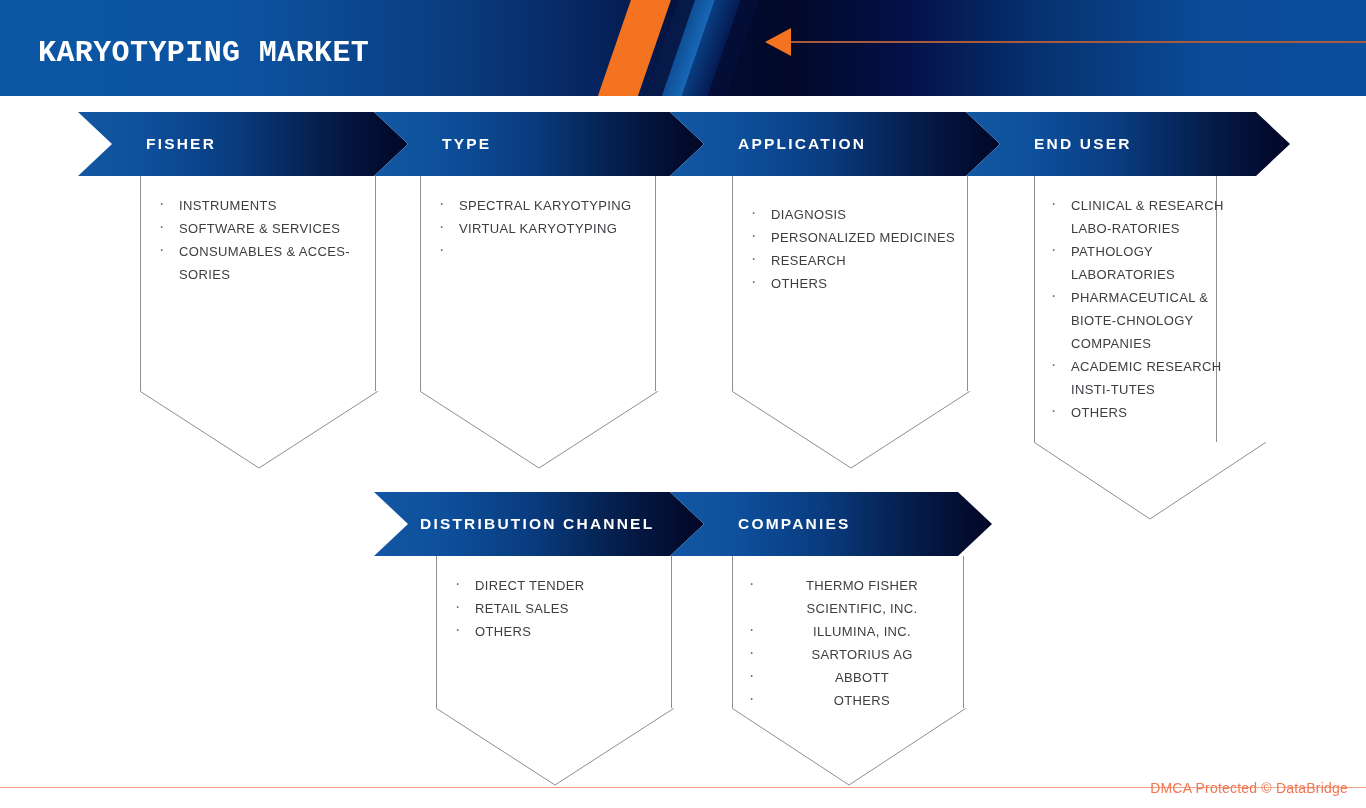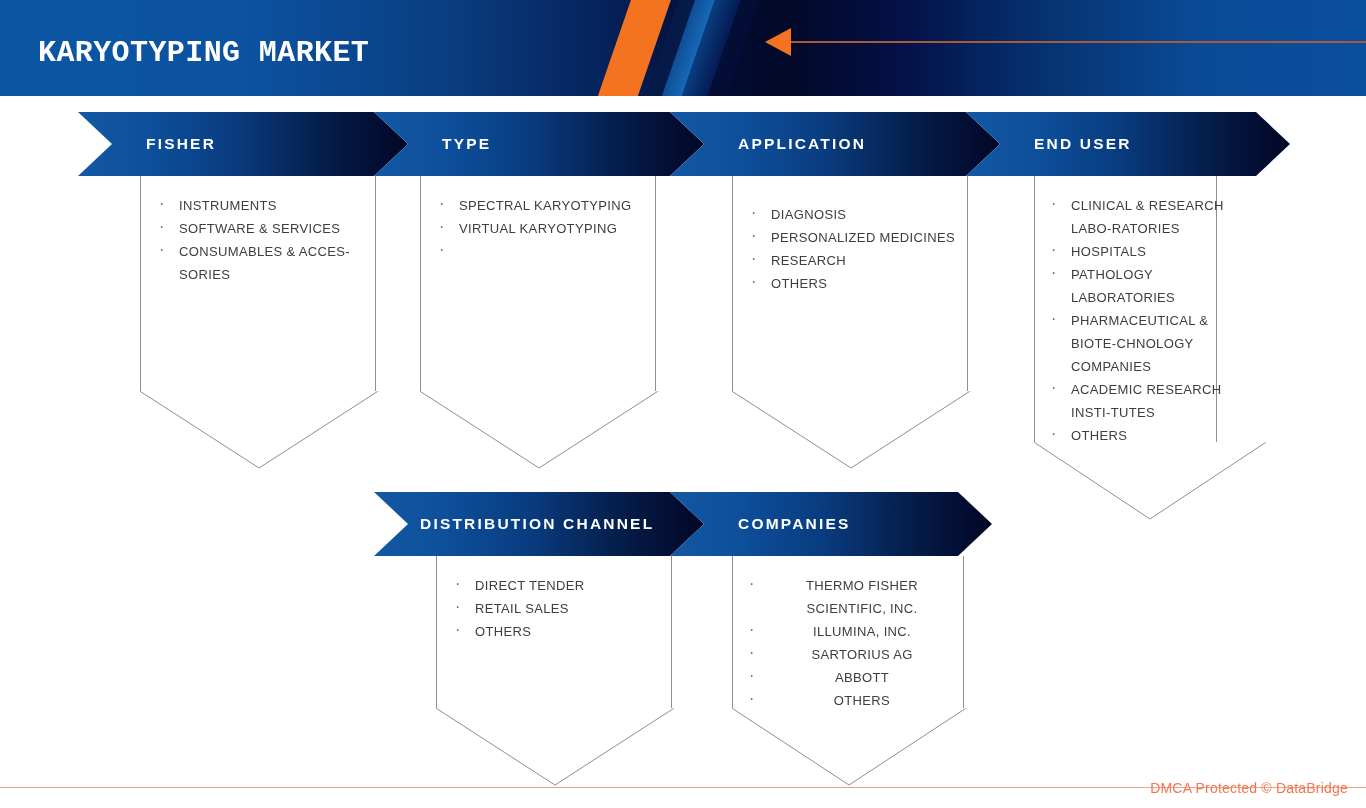--- a/index.html
+++ b/index.html
@@ -186,21 +186,20 @@
     </div>
   </div>
 
   <div class="card" style="left:966px; top:112px; width:324px;">
     <div class="card-header" style="width:324px;">
       <span class="card-header-label">END USER</span>
     </div>
     <div class="card-body" style="left:68px; top:64px; width:183px; height:266px; border-bottom:none;">
       <ul class="bullets" style="left:14px; top:18px; width:206px;">
         <li>CLINICAL &amp; RESEARCH LABO-RATORIES</li>
-        <li>HOSPITALS</li>
         <li>PATHOLOGY LABORATORIES</li>
         <li>PHARMACEUTICAL &amp; BIOTE-CHNOLOGY COMPANIES</li>
         <li>ACADEMIC RESEARCH INSTI-TUTES</li>
         <li>OTHERS</li>
       </ul>
       <div class="card-body-tip" style="top:266px;">
         <svg width="232" height="78" viewBox="0 0 232 78">
           <polyline points="0.5,0 0.5,0.5 116,77 231.5,0.5 231.5,0" fill="none" stroke="#8e8e94" stroke-width="1"></polyline>
         </svg>
       </div>

